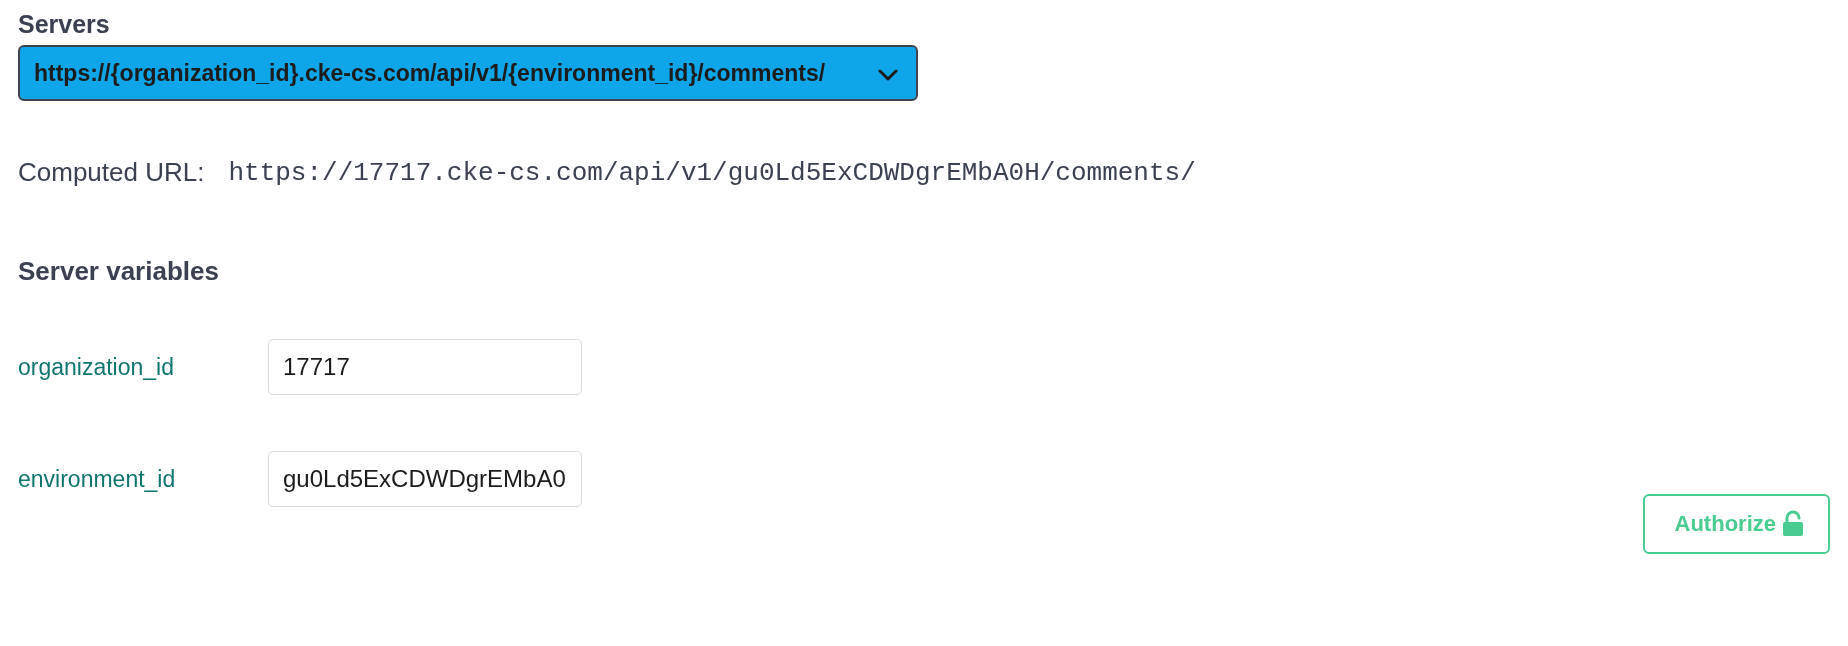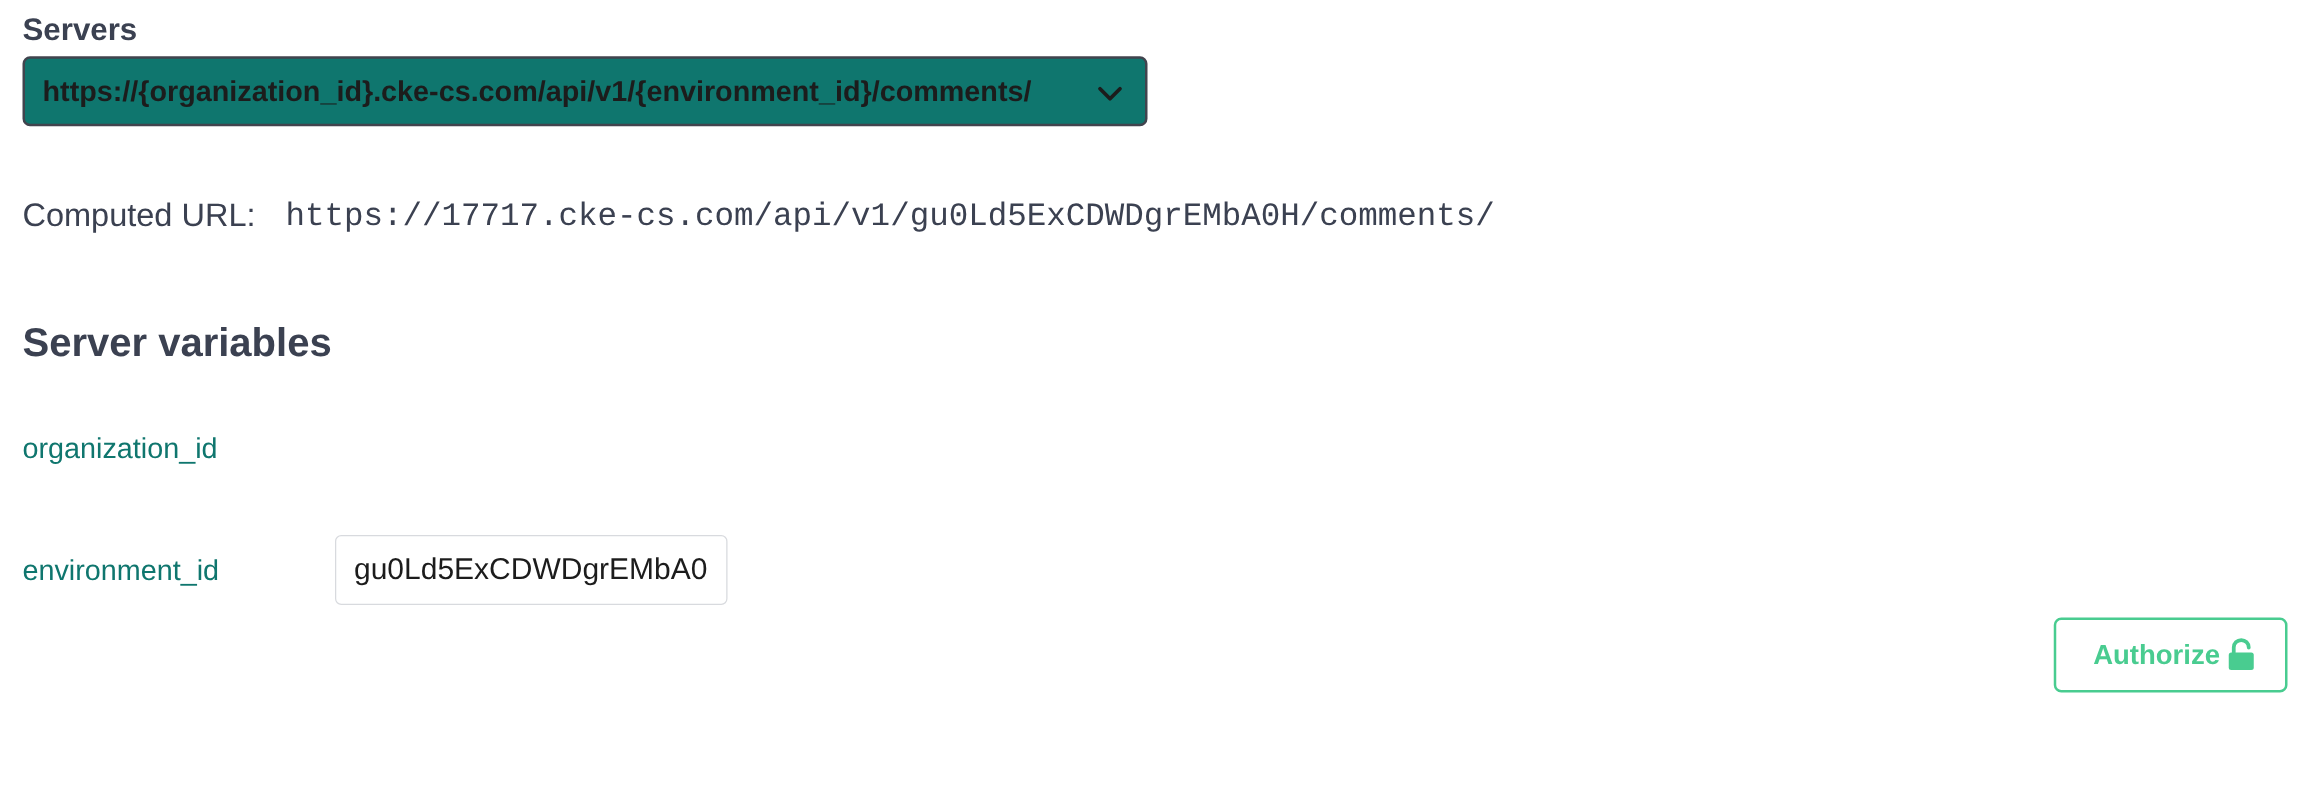--- a/index.html
+++ b/index.html
@@ -25,21 +25,21 @@
   }
   .server-select {
     display: inline-flex;
     align-items: center;
     justify-content: space-between;
     width: 900px;
     height: 56px;
     padding: 0 18px 0 14px;
     border: 2.5px solid #41444e;
     border-radius: 6px;
-    background: #0f766e;
+    background: #0ea5e9;
     font-size: 23px;
     font-weight: 700;
     color: #1c1c1c;
     cursor: pointer;
   }
   .server-select .val {
     white-space: nowrap;
     overflow: hidden;
     text-overflow: ellipsis;
   }
@@ -52,21 +52,21 @@
     align-items: flex-end;
     gap: 24px;
   }
   .computed-url {
     font-family: "SFMono-Regular", Menlo, Consolas, "Liberation Mono", monospace;
     font-size: 26px;
     color: #3b4151;
   }
   .sv-title {
     margin-top: 68px;
-    font-size: 32px;
+    font-size: 26px;
     font-weight: 700;
     color: #3b4151;
   }
   .var-row {
     display: flex;
     align-items: center;
     margin-top: 52px;
   }
   .var-row + .var-row { margin-top: 56px; }
   .var-name {
@@ -122,20 +122,21 @@
 
   <div class="computed-row">
     <span>Computed URL:</span>
     <span class="computed-url">https://17717.cke-cs.com/api/v1/gu0Ld5ExCDWDgrEMbA0H/comments/</span>
   </div>
 
   <div class="sv-title">Server variables</div>
 
   <div class="var-row">
     <div class="var-name">organization_id</div>
+    <input class="var-input" type="text" value="17717" style="">
   </div>
 
   <div class="var-row">
     <div class="var-name">environment_id</div>
     <input class="var-input" type="text" value="gu0Ld5ExCDWDgrEMbA0H" style="">
   </div>
 
   <button class="authorize-btn">
     <span>Authorize</span>
     <span>

